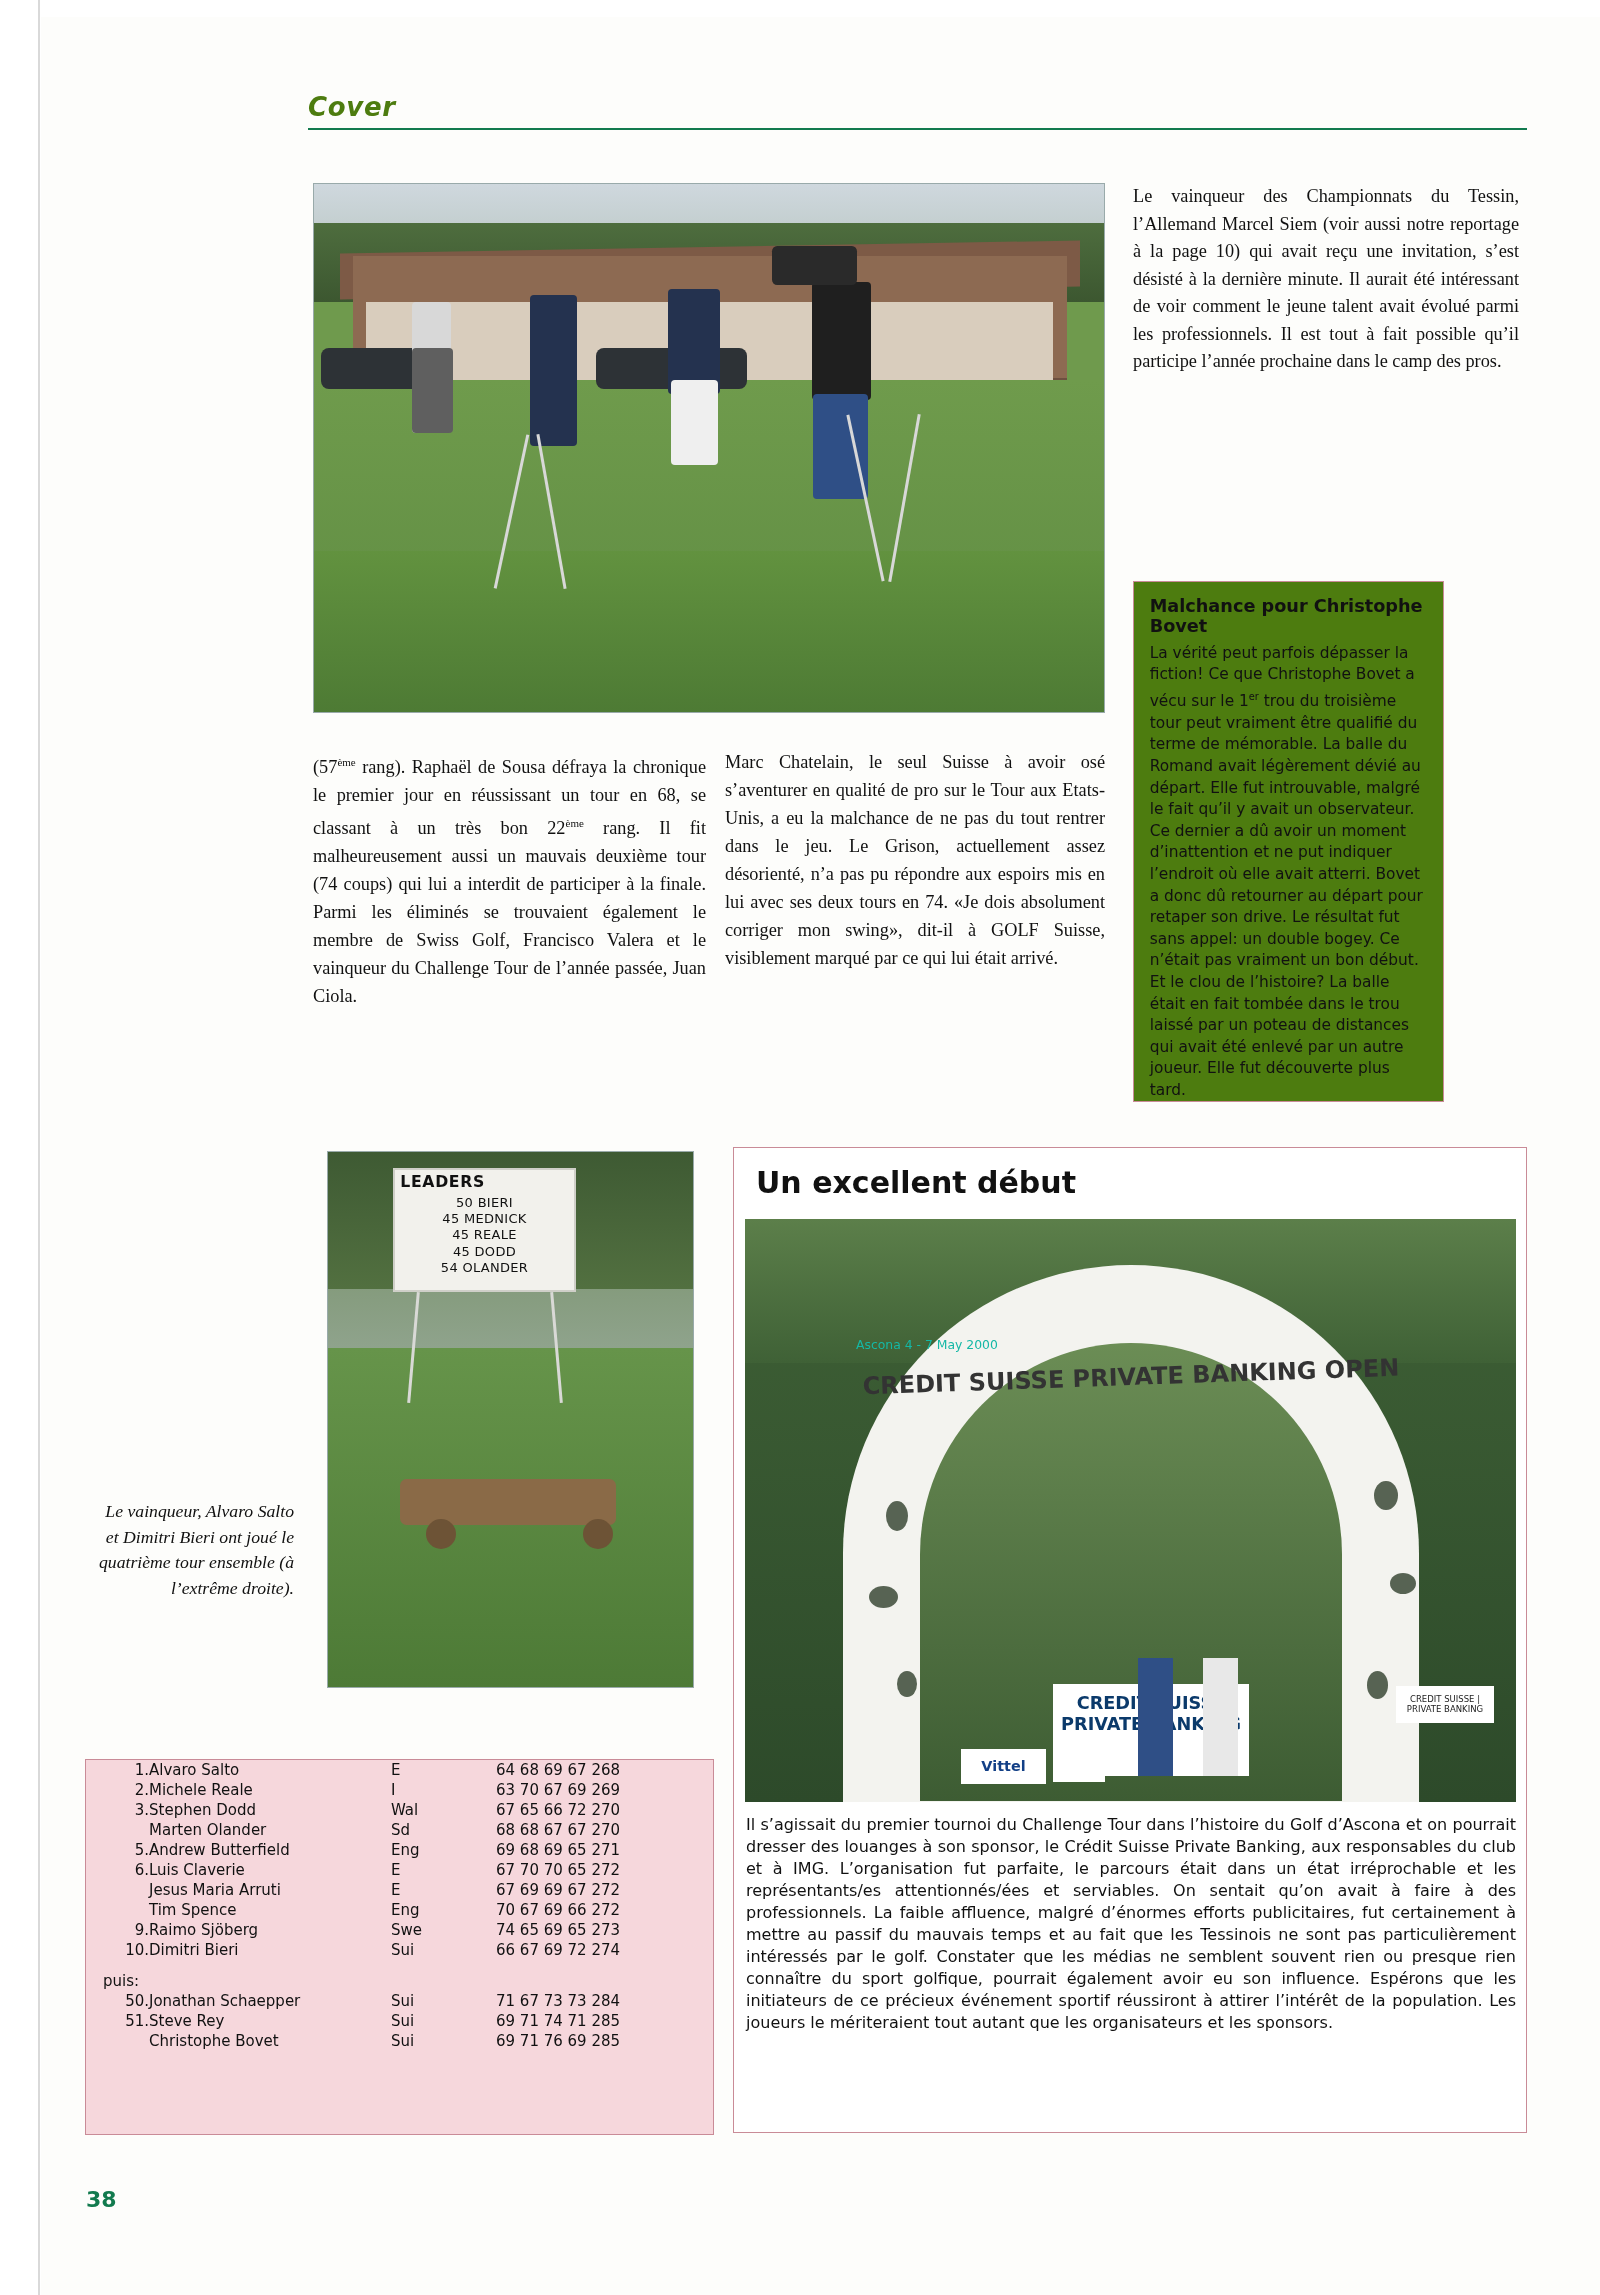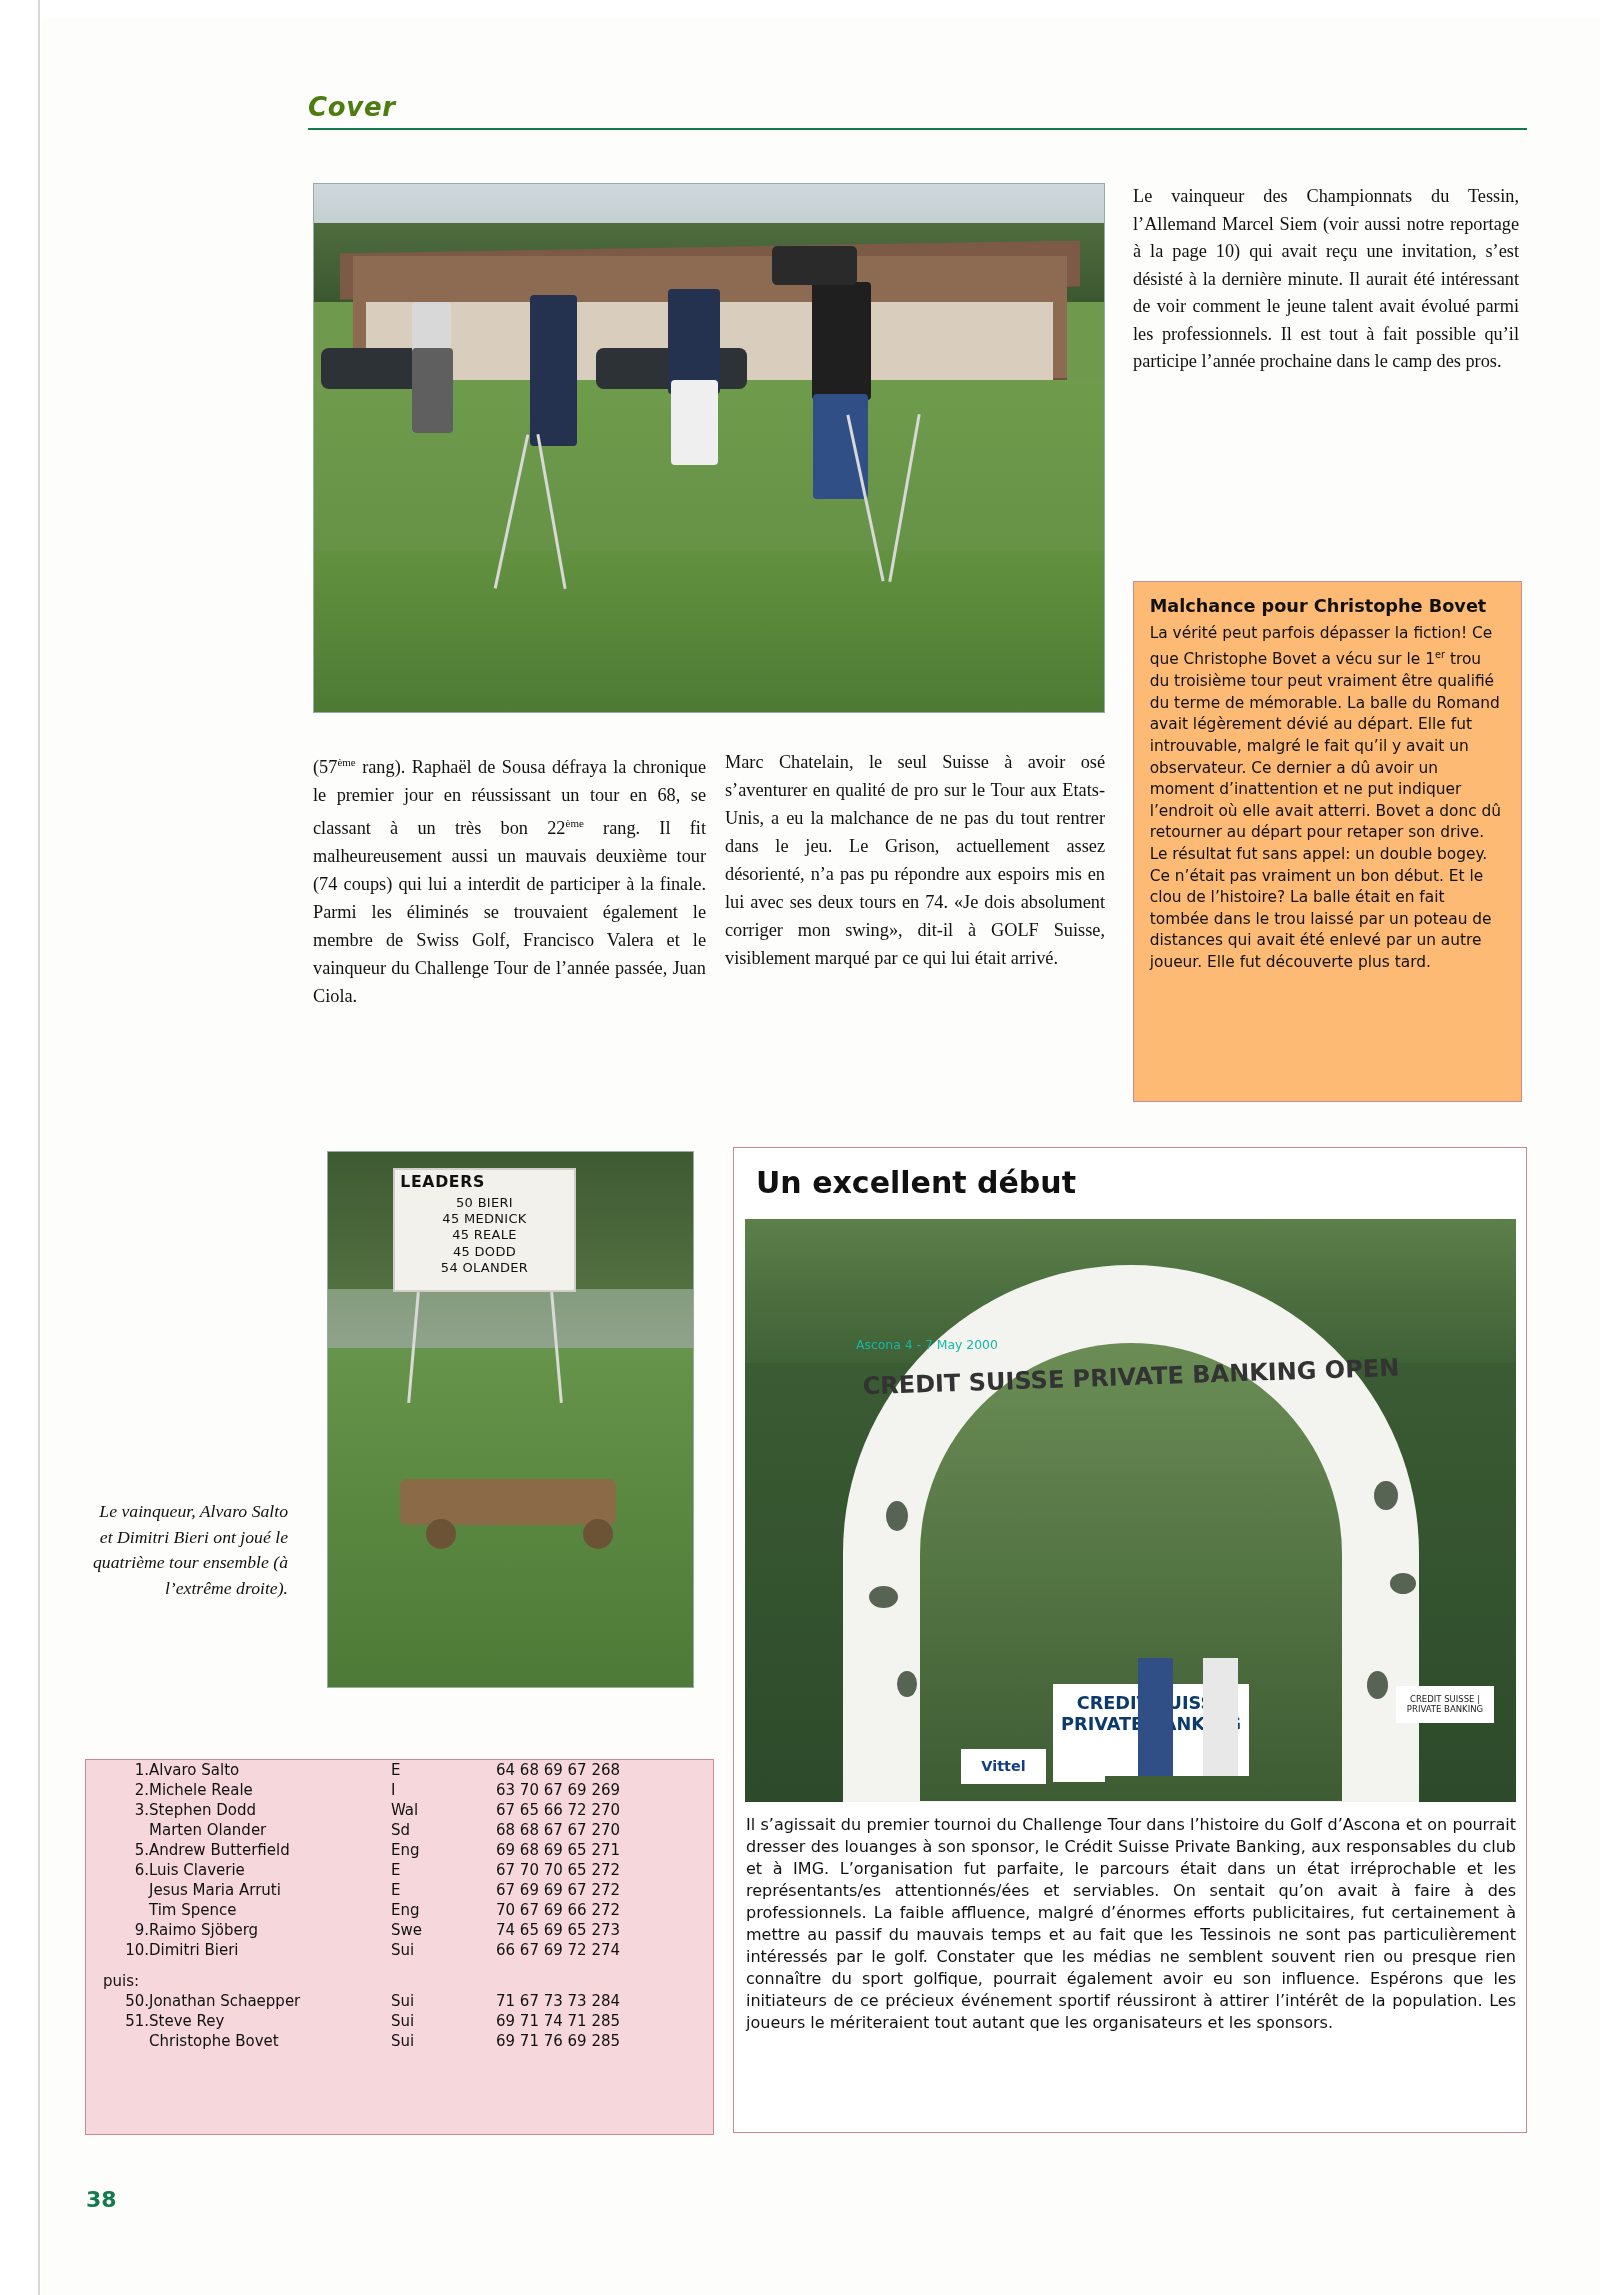--- a/index.html
+++ b/index.html
@@ -100,22 +100,22 @@
     font-size:18.3px;
     line-height:27.5px;
     text-align:justify;
     hyphens:auto;
   }
 
   
   .box-malchance {
     position:absolute;
     left:1133px; top:581px;
-    width:389px; height:521px;
-    background:#fdba74;
+    width:311px; height:521px;
+    background:#4d7c0f;
     border:1.3px solid #c98b97;
   }
   .box-malchance h3 {
     margin:0;
     padding:14.4px 15.7px 6.5px 15.7px;
     font-family:"DejaVu Sans", sans-serif;
     font-size:17.7px;
     font-weight:bold;
     color:#111;
   }
@@ -190,21 +190,21 @@
     position:absolute;
     left:98px; top:1172px;
     width:196px;
     text-align:right;
     font-style:italic;
     font-size:17.7px;
     line-height:25.5px;
   }
   .cap-left-3 {
     position:absolute;
-    left:92px; top:1499px;
+    left:98px; top:1499px;
     width:196px;
     text-align:right;
     font-style:italic;
     font-size:17.7px;
     line-height:25.5px;
   }
 
   
   .frame-right {
     position:absolute;

